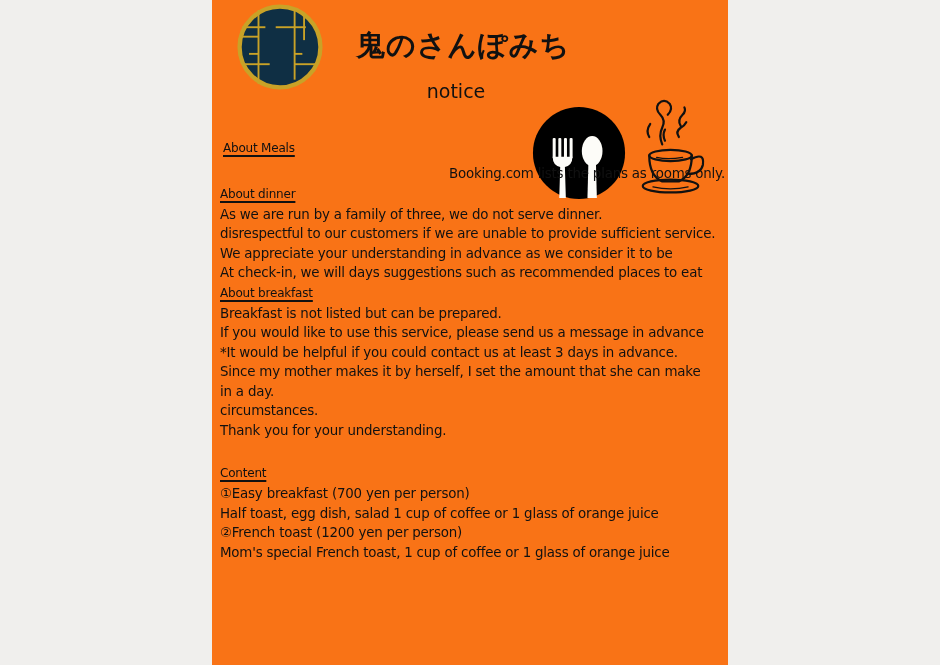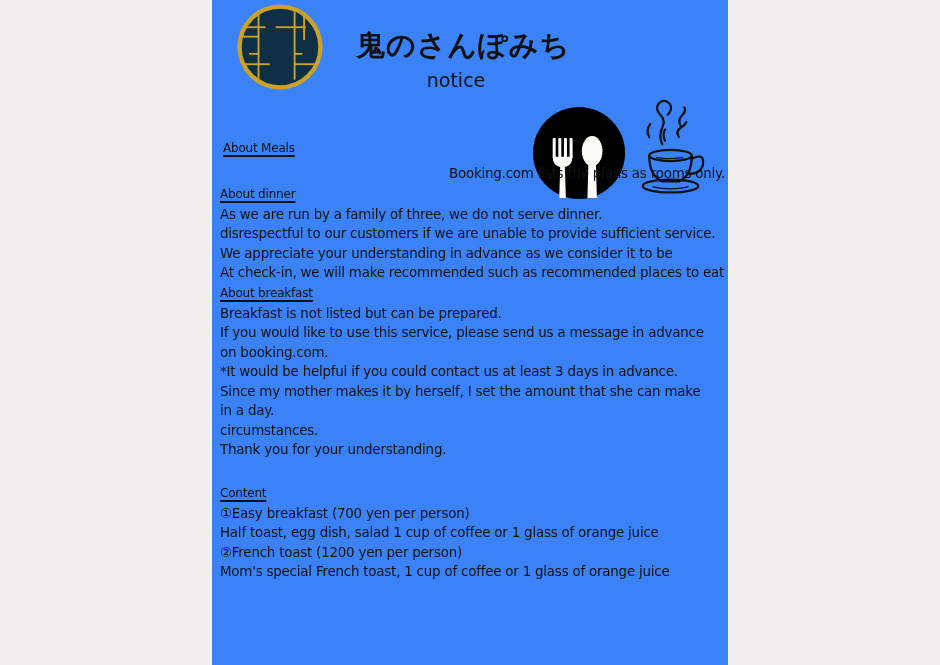--- a/index.html
+++ b/index.html
@@ -9,21 +9,21 @@
       height: 665px;
       background: #f0efed;
       overflow: hidden;
     }
     .page {
       position: absolute;
       left: 212px;
       top: 0;
       width: 516px;
       height: 665px;
-      background: #3b82f6;
+      background: #f97316;
       font-family: "DejaVu Sans", "Liberation Sans", sans-serif;
       color: #111;
     }
     .logo {
       position: absolute;
       left: 25px;
       top: 4px;
       width: 86px;
       height: 86px;
     }
@@ -35,21 +35,21 @@
       font-weight: bold;
       font-size: 29px;
       letter-spacing: 1px;
       color: #111;
       white-space: nowrap;
     }
     .notice {
       position: absolute;
       left: 0;
       width: 488px;
-      top: 69px;
+      top: 80px;
       text-align: center;
       font-size: 19px;
       color: #111;
     }
     .meal-icon {
       position: absolute;
       left: 320px;
       top: 106px;
       width: 94px;
       height: 94px;
@@ -150,28 +150,27 @@
     <div class="sec">
       <h2 class="h meals">About Meals</h2>
       <p class="p block-top-meals">Booking.com lists the plans as rooms only.</p>
     </div>
 
     <div class="sec sec-dinner">
       <h2 class="h">About dinner</h2>
       <p class="p">As we are run by a family of three, we do not serve dinner.</p>
       <p class="p">disrespectful to our customers if we are unable to provide sufficient service.</p>
       <p class="p">We appreciate your understanding in advance as we consider it to be</p>
-      <p class="p">At check-in, we will make recommended such as recommended places to eat</p>
+      <p class="p">At check-in, we will days suggestions such as recommended places to eat</p>
     </div>
 
     <div class="sec">
       <h2 class="h">About breakfast</h2>
       <p class="p">Breakfast is not listed but can be prepared.</p>
       <p class="p">If you would like to use this service, please send us a message in advance</p>
-      <p class="p">on booking.com.</p>
       <p class="p">*It would be helpful if you could contact us at least 3 days in advance.</p>
       <p class="p">Since my mother makes it by herself, I set the amount that she can make</p>
       <p class="p">in a day.</p>
       <p class="p">circumstances.</p>
       <p class="p">Thank you for your understanding.</p>
     </div>
 
     <div class="gap"></div>
 
     <div class="sec">

